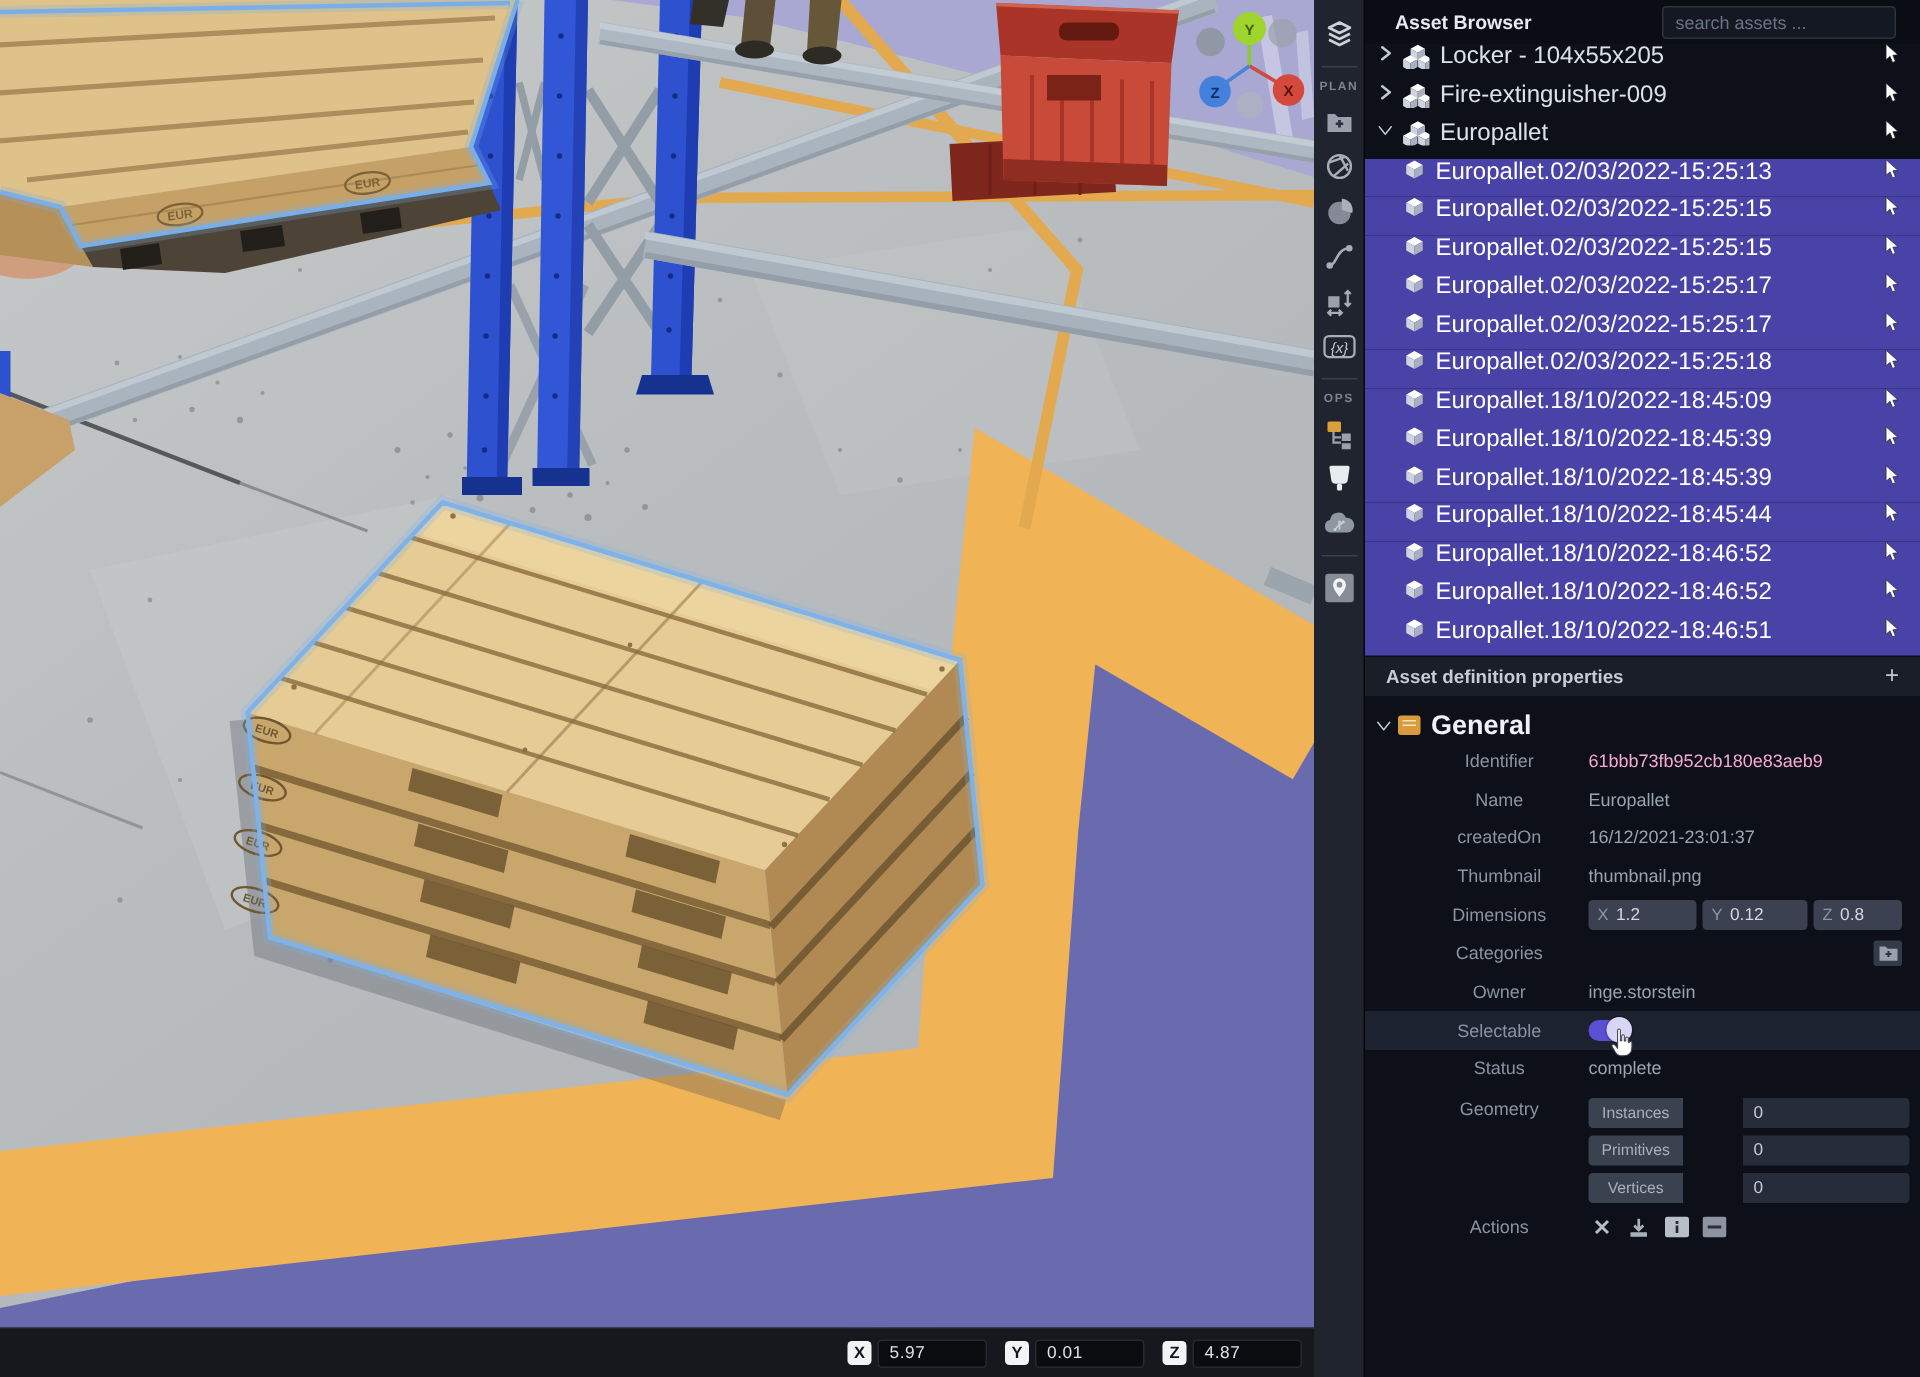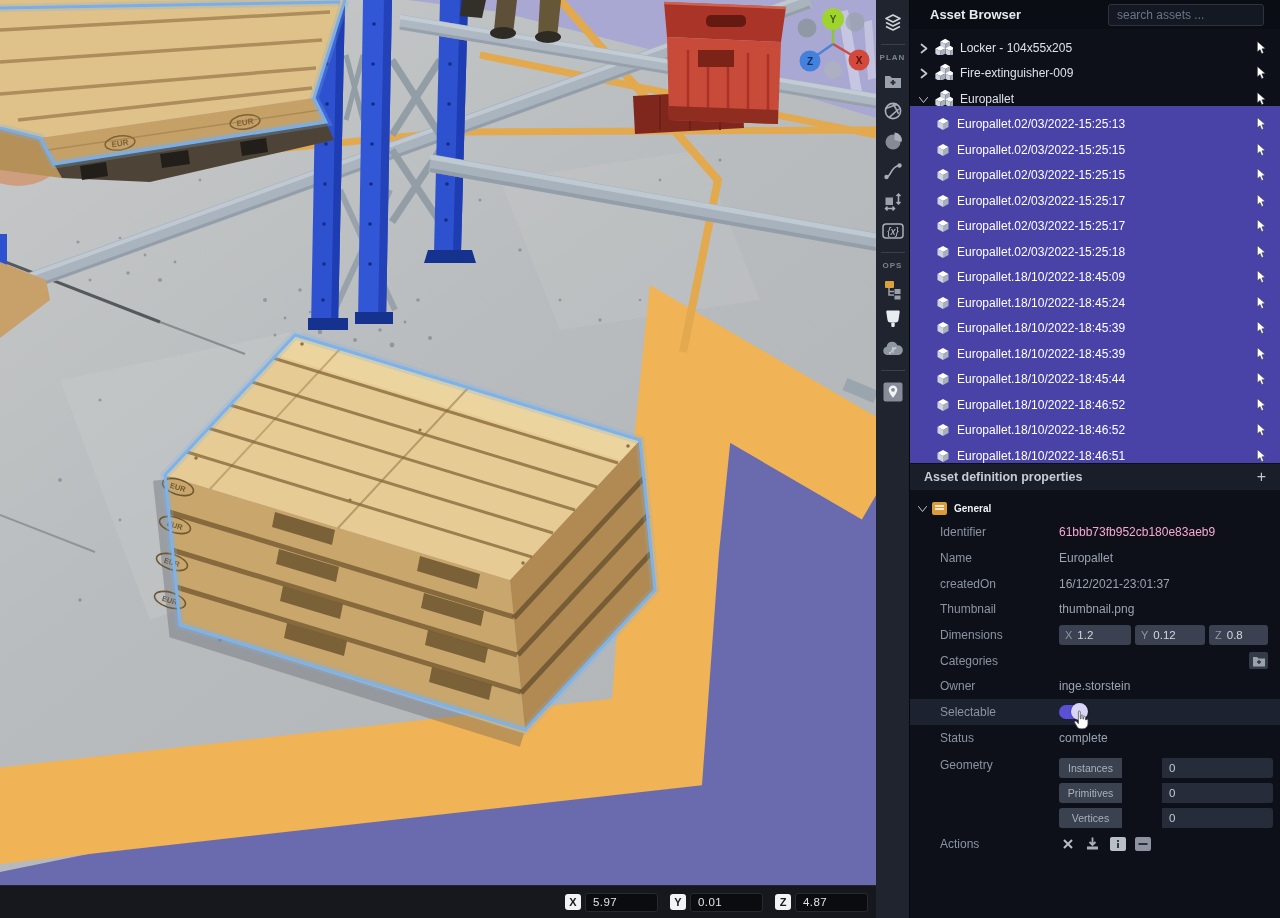--- a/index.html
+++ b/index.html
@@ -16,35 +16,35 @@
   .tb-ic{width:26px;height:26px;display:flex;align-items:center;justify-content:center;margin:2px 0;cursor:pointer;}
   .tb-div{width:24px;height:1px;background:#3a3f4b;margin:6px 0;}
   .tb-lab{font-size:8px;font-weight:bold;letter-spacing:1px;color:#7c8492;margin:2px 0 4px;}
   
   .panel{width:370px;flex:none;background:#0d1018;display:flex;flex-direction:column;}
   .phead{height:29px;display:flex;align-items:center;background:#0a0d13;padding:0 16px 0 20px;}
   .ptitle{color:#e7eaee;font-size:13px;font-weight:bold;flex:1;}
   .search{width:156px;height:22px;background:#141822;border:1px solid #2e333e;border-radius:3px;color:#8d96a6;font-size:12px;padding:0 8px;outline:none;}
   .search::placeholder{color:#6b7485;}
   .tree{flex:none;}
-  .trow{height:25.5px;display:flex;align-items:flex-end;padding:0 12px 0 7px;color:#dde1e8;font-size:12px;position:relative;cursor:pointer;}
+  .trow{height:25.5px;display:flex;align-items:flex-start;padding:0 12px 0 7px;color:#dde1e8;font-size:16px;position:relative;cursor:pointer;}
   .trow.sel{background:#4a43a7;color:#fff;}
   .trow .chev{width:13px;height:13px;flex:none;margin-right:3px;}
   .trow.child{padding-left:26px;}
   .ic{flex:none;margin-right:7px;}
   .tlabel{flex:1;white-space:nowrap;overflow:hidden;}
   .pick{width:12px;height:14px;flex:none;}
   .props-head{height:26px;background:#191e28;display:flex;align-items:center;padding:0 14px;margin-top:1px;}
   .props-head .t{color:#c6ccd7;font-size:12.5px;font-weight:bold;flex:1;}
   .plus{color:#c2c8d2;font-size:16px;font-weight:400;cursor:pointer;line-height:1;}
   .props{flex:1;padding-top:8px;}
-  .gen-row{height:22px;display:flex;align-items:center;padding-left:6px;color:#eef1f5;font-size:10px;font-weight:bold;}
+  .gen-row{height:22px;display:flex;align-items:center;padding-left:6px;color:#eef1f5;font-size:18px;font-weight:bold;}
   .gen-ic{width:15px;height:13px;border-radius:2px;background:#d99b3c;margin:0 7px 0 3px;position:relative;}
   .gen-ic:before{content:"";position:absolute;left:3px;top:3px;width:9px;height:1.5px;background:#f7e7c8;box-shadow:0 3px 0 #f7e7c8;}
-  .prow{min-height:25.7px;display:flex;align-items:center;padding-left:30px;position:relative;}
+  .prow{min-height:25.7px;display:flex;align-items:center;padding-left:30px;position:relative;text-align:center;}
   .plabel{width:119px;flex:none;font-size:12px;color:#8b93a3;}
   .pvalue{font-size:12px;color:#9aa3b2;}
   .prow.hl{background:#1d2230;}
   .dims{display:flex;gap:4px;}
   .dimchip{height:20px;background:#3b4150;border-radius:3px;display:flex;align-items:center;padding:0 6px;gap:5px;}
   .dimchip .axis{font-size:11px;color:#8e96a4;}
   .dimchip .dval{font-size:11.5px;color:#d3d7de;}
   .catbtn{margin-left:auto;margin-right:12px;width:19px;height:17px;background:#343b48;border-radius:2px;display:flex;align-items:center;justify-content:center;cursor:pointer;}
   .toggle{width:27px;height:14px;border-radius:7px;background:#5a50d4;position:relative;cursor:pointer;}
   .knob{position:absolute;right:-2px;top:-2px;width:17px;height:17px;border-radius:50%;background:#d9d5f6;box-shadow:0 0 0 1px rgba(0,0,0,.18);}
@@ -581,29 +581,20 @@
           </svg>
           <span class="tlabel">Europallet.18/10/2022-18:45:09</span>
           <svg class="pick" viewBox="0 0 13 15">
             <use href="#i-pick"></use>
           </svg>
         </div>
       <div class="trow child sel">
           <svg class="ic" width="14" height="14" viewBox="0 0 14 14">
             <use href="#i-cube"></use>
           </svg>
-          <span class="tlabel">Europallet.18/10/2022-18:45:24</span>
-          <svg class="pick" viewBox="0 0 13 15">
-            <use href="#i-pick"></use>
-          </svg>
-        </div>
-      <div class="trow child sel">
-          <svg class="ic" width="14" height="14" viewBox="0 0 14 14">
-            <use href="#i-cube"></use>
-          </svg>
           <span class="tlabel">Europallet.18/10/2022-18:45:39</span>
           <svg class="pick" viewBox="0 0 13 15">
             <use href="#i-pick"></use>
           </svg>
         </div>
       <div class="trow child sel">
           <svg class="ic" width="14" height="14" viewBox="0 0 14 14">
             <use href="#i-cube"></use>
           </svg>
           <span class="tlabel">Europallet.18/10/2022-18:45:39</span>

